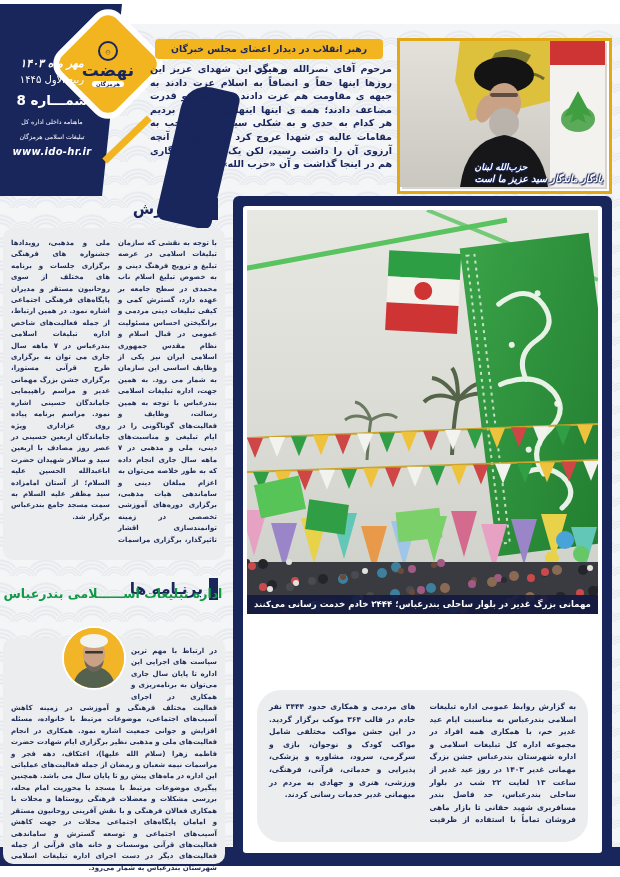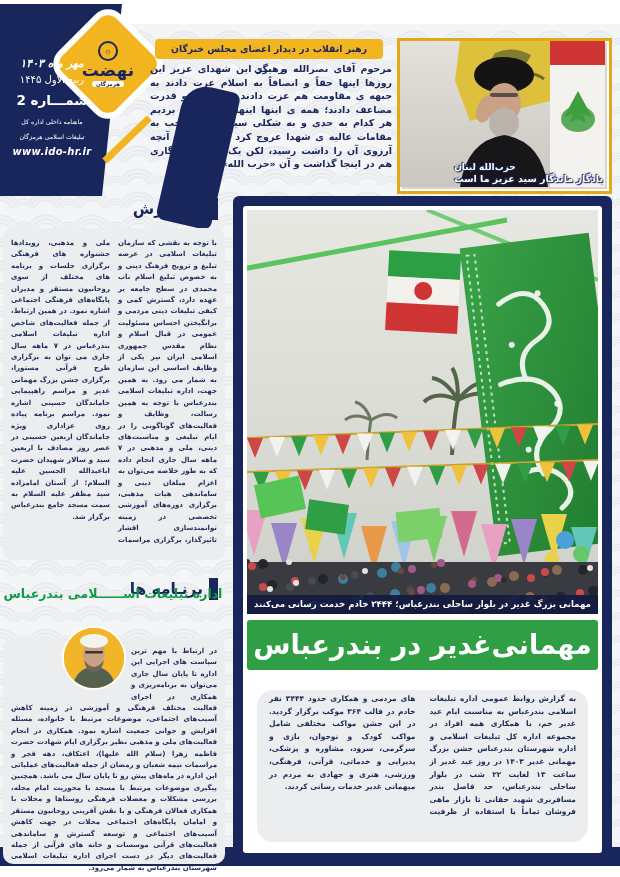--- a/index.html
+++ b/index.html
@@ -37,21 +37,21 @@
   .mh-site{font-size:10px;font-weight:bold;direction:ltr;margin-top:5px;letter-spacing:.3px;font-style:italic;}
 
   .kicker{position:absolute;left:155px;top:39px;width:228px;height:20px;background:#f2b41f;border-radius:4px;z-index:6;
     color:#19265c;font-weight:bold;font-size:9.3px;line-height:20px;text-align:center;direction:rtl;}
   .quote{position:absolute;left:150px;top:62px;width:242px;height:134px;z-index:6;direction:rtl;
     color:#19265c;font-weight:bold;font-size:9.5px;line-height:13.6px;text-align:justify;text-align-last:right;}
 
   .nasr-frame{position:absolute;left:397px;top:38px;width:215px;height:156px;z-index:6;background:#d8d5cf;
     border:3px solid #e2a816;box-shadow:inset 0 0 0 2px #ffffff;}
   .nasr-caption{position:absolute;right:6px;bottom:6px;z-index:3;direction:rtl;text-align:left;color:#ffffff;font-weight:bold;
-    text-shadow:0 0 2px #19265c,1px 1px 1px #19265c,-1px -1px 1px #19265c;}
+    text-shadow:0 0 2px #19265c,1px 1px 1px #19265c,-1px -1px 1px #19265c;font-style:italic;}
   .nc1{font-size:9px;line-height:11px;}
   .nc2{font-size:9.5px;line-height:12px;text-align:right;}
 
   
   .section-head{position:absolute;left:0;width:218px;height:26px;display:flex;align-items:center;direction:rtl;z-index:3;}
   .sh-bar{width:9px;height:22px;background:#19265c;margin-left:6px;}
   .sh-title{font-size:15.5px;font-weight:bold;color:#19265c;}
   .head-report{top:196px;}
   .head-programs{top:576px;}
 
@@ -67,21 +67,21 @@
   .avatar{position:absolute;left:64px;top:628px;width:60px;height:60px;border-radius:50%;overflow:hidden;z-index:5;background:#f2b528;box-shadow:0 0 0 2px #ffffff;}
 
   
   .right-panel{position:absolute;left:233px;top:196px;width:379px;height:667px;background:#19265c;border-radius:6px;z-index:2;}
   .panel-inner{position:absolute;left:10px;top:10px;width:359px;height:647px;background:#ffffff;border-radius:3px;}
   .scene{position:absolute;left:4px;top:4px;width:351px;height:404px;overflow:hidden;background:#14b8a6;}
   .caption-strip{position:absolute;left:0;bottom:0;width:351px;height:19px;background:rgba(18,26,64,.92);z-index:8;
     color:#ffffff;font-weight:bold;font-size:8.6px;line-height:19px;text-align:center;direction:rtl;}
   .green-bar{position:absolute;left:4px;top:414px;width:351px;height:50px;background:#2f9e44;border-radius:3px;
     color:#ffffff;font-weight:bold;font-size:27px;line-height:50px;text-align:center;direction:rtl;}
-  .ghadir-card{left:14px;top:484px;width:331px;height:152px;padding:3px 12px;border-radius:16px;}
+  .ghadir-card{left:14px;top:484px;width:331px;height:152px;padding:11px 12px;border-radius:24px;}
   .ghadir-body{column-count:2;column-gap:14px;column-fill:auto;height:132px;font-size:7.5px;line-height:12.6px;}
 </style>
 </head>
 <body>
 
 <div class="page">
   <div class="pattern-bg"></div>
   <div class="footer-strip"></div>
 
   <div class="wedge"></div>
@@ -92,21 +92,21 @@
     <div class="logo-inner">
       <div class="logo-emblem">۞</div>
       <div class="logo-title">نهضت</div>
       <div class="logo-sub">هرمزگان</div>
     </div>
   </div>
 
   <div class="masthead-text">
     <div class="mh-date1">مهر ماه ۱۴۰۳</div>
     <div class="mh-date2">ربیع الاول ۱۴۴۵</div>
-    <div class="mh-issue">شمـــاره 2</div>
+    <div class="mh-issue">شمـــاره 8</div>
     <div class="mh-pub">ماهنامه داخلی اداره کل</div>
     <div class="mh-pub">تبلیغات اسلامی هرمزگان</div>
     <div class="mh-site">www.ido-hr.ir</div>
   </div>
 
   <div class="kicker">رهبر انقلاب در دیدار اعضای مجلس خبرگان رهبری</div>
   <div class="quote">مرحوم آقای نصرالله و دیگر این شهدای عزیز این روزها اینها حقاً و انصافاً به اسلام عزت دادند به جبهه ی مقاومت هم عزت دادند و توانایی و قدرت مضاعف دادند؛ همه ی اینها اینهایی که اسم بردیم هر کدام به حدی و به شکلی سید عزیز ما خب به مقامات عالیه ی شهدا عروج کرد و او خود به آنچه آرزوی آن را داشت رسید، لکن یک یادگار ماندگاری هم در اینجا گذاشت و آن «حزب الله» است. ))</div>
 
   <div class="nasr-frame">
     <svg width="205" height="146" viewBox="0 0 205 146">
@@ -359,19 +359,18 @@
               <circle cx="284" cy="368" r="4" fill="#c94a4a"></circle>
               <circle cx="314" cy="387" r="5" fill="#24252a"></circle>
               <circle cx="343" cy="358" r="3" fill="#e2e2dc"></circle>
               <circle cx="43" cy="377" r="4" fill="#4a4b50"></circle>
               <circle cx="70" cy="396" r="5" fill="#3f7f9e"></circle>
               <circle cx="96" cy="367" r="3" fill="#6b4a3a"></circle>
             </g>
         </svg>
         <div class="caption-strip">مهمانی بزرگ غدیر در بلوار ساحلی بندرعباس؛ ۳۴۴۴ خادم خدمت رسانی می‌کنند</div>
       </div>
-      <div class="green-bar">مهمانی‌غدیر در بندرعباس</div>
       <div class="card ghadir-card">
         <div class="body-text ghadir-body">به گزارش روابط عمومی اداره تبلیغات اسلامی بندرعباس به مناسبت ایام عید غدیر خم، با همکاری همه افراد در مجموعه اداره کل تبلیغات اسلامی و اداره شهرستان بندرعباس جشن بزرگ مهمانی غدیر ۱۴۰۳ در روز عید غدیر از ساعت ۱۳ لغایت ۲۲ شب در بلوار ساحلی بندرعباس، حد فاصل بندر مسافربری شهید حقانی تا بازار ماهی فروشان تماماً با استفاده از ظرفیت های مردمی و همکاری حدود ۳۴۴۴ نفر خادم در قالب ۳۶۴ موکب برگزار گردید. در این جشن مواکب مختلفی شامل مواکب کودک و نوجوان، بازی و سرگرمی، سرود، مشاوره و پزشکی، پذیرایی و خدماتی، قرآنی، فرهنگی، ورزشی، هنری و جهادی به مردم در میهمانی غدیر خدمات رسانی کردند.</div>
       </div>
     </div>
   </div>
 </div>
 
 </body></html>

